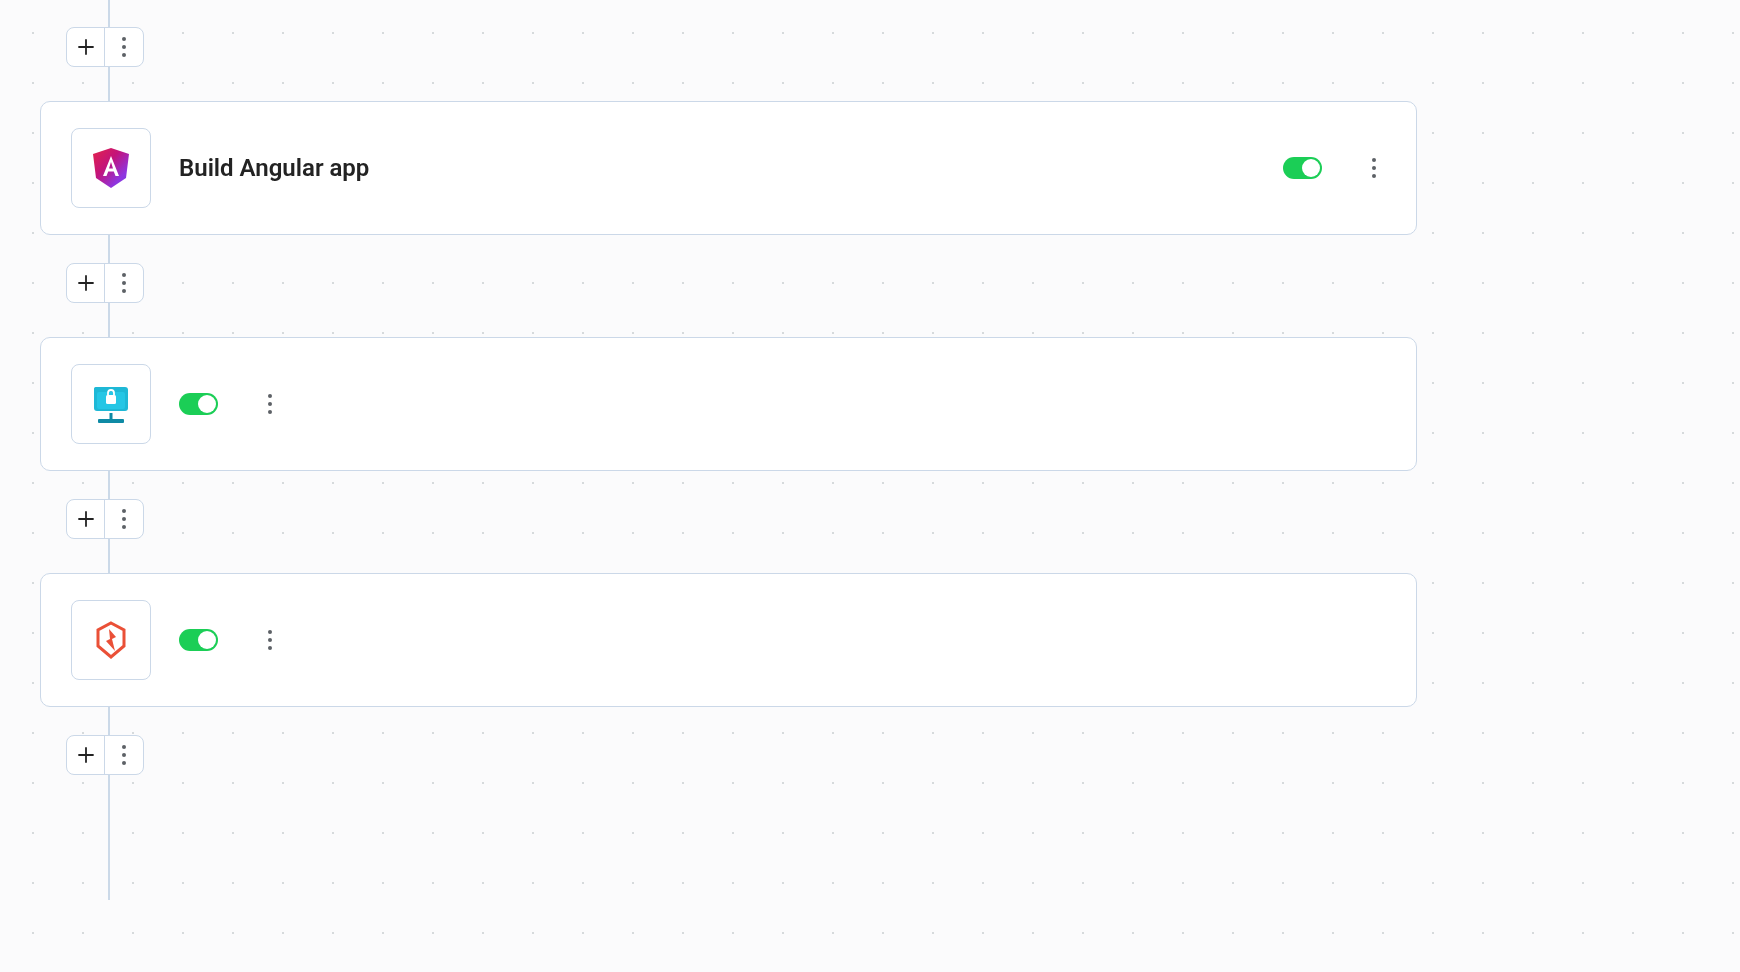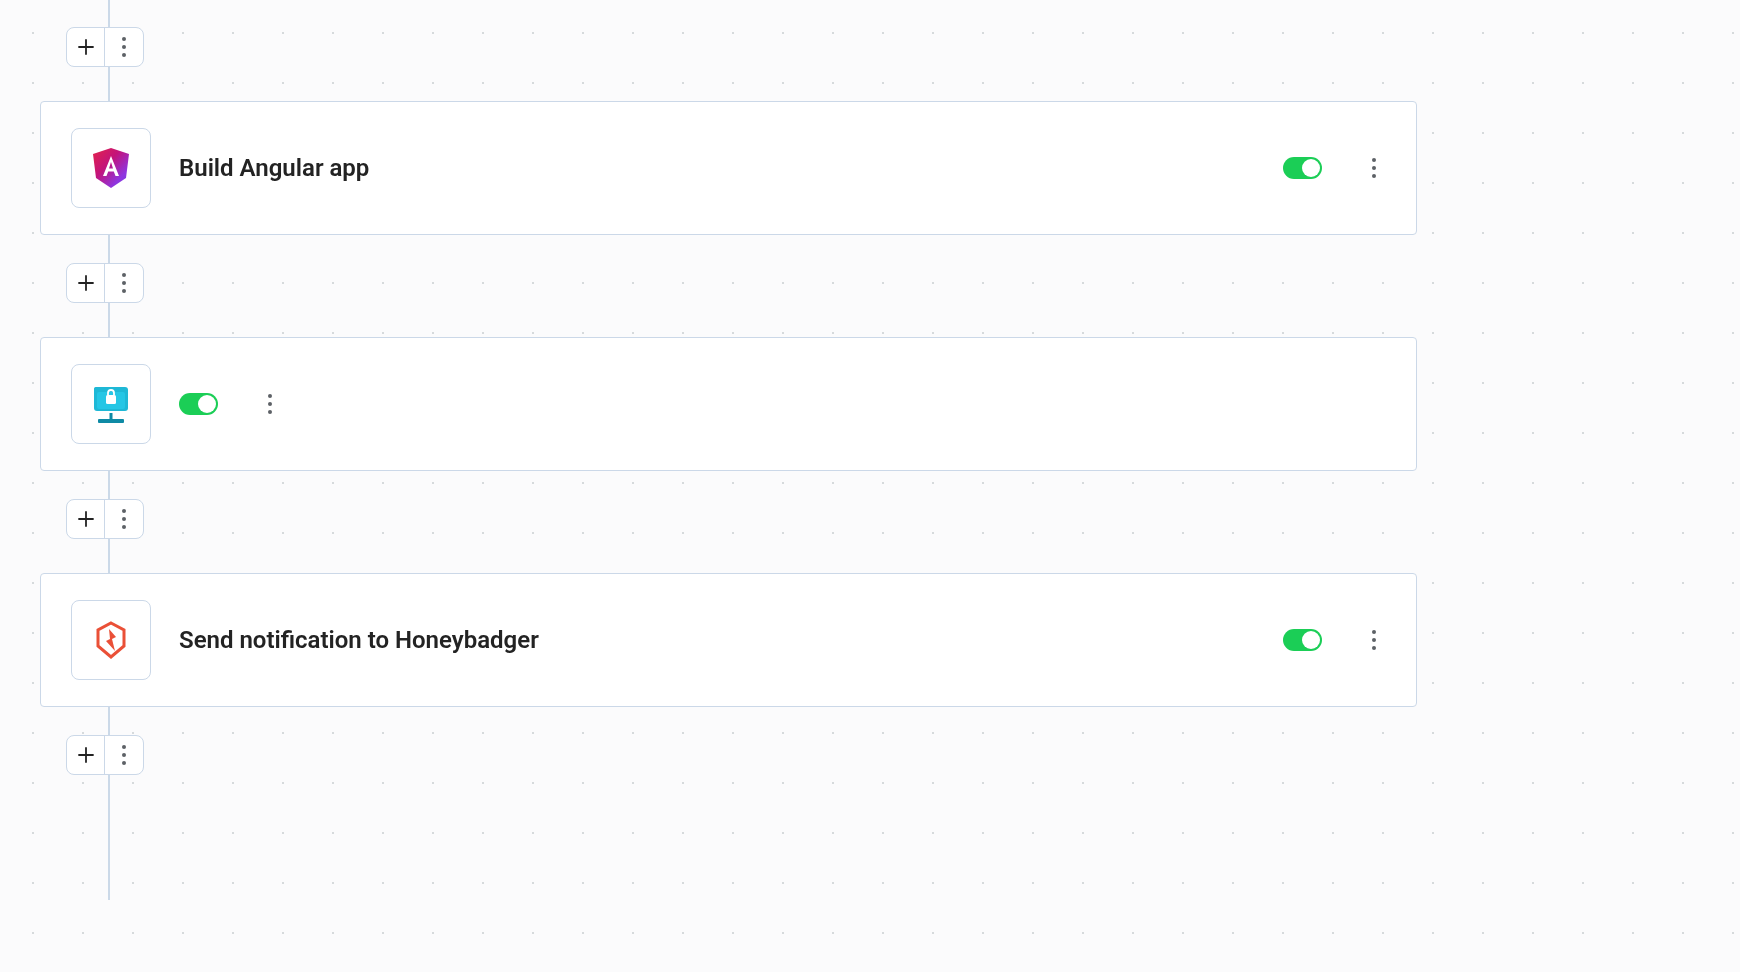--- a/index.html
+++ b/index.html
@@ -27,21 +27,21 @@
     width: 2px;
     height: 900px;
     background: #CBD9E8;
     z-index: 0;
   }
   .step-card {
     position: relative;
     z-index: 2;
     background: #fff;
     border: 1px solid #CBD8E8;
-    border-radius: 4px;
+    border-radius: 10px;
     height: 134px;
     display: flex;
     align-items: center;
     padding: 0 30px;
     gap: 28px;
   }
   .step-icon-box {
     width: 80px;
     height: 80px;
     border: 1px solid #CBD8E8;
@@ -242,21 +242,20 @@
   <div class="spacer-sm"></div>
 
   
   <div class="step-card">
     <div class="step-icon-box">
       <svg width="46" height="46" viewBox="0 0 46 46">
         <path d="M23 6 L36 13 L36 29 L23 40 L10 29 L10 13 Z" fill="none" stroke="#EA5037" stroke-width="3"></path>
         <path d="M21 12 L28 20 L24 22 L27 34 L18 24 L22 22 Z" fill="#EA5037"></path>
       </svg>
     </div>
-    <div class="step-title">Send notification to Honeybadger</div>
     <div class="toggle"></div>
     <div class="card-more">
       <div class="vdots">
           <span></span>
           <span></span>
           <span></span>
         </div>
     </div>
   </div>
 

